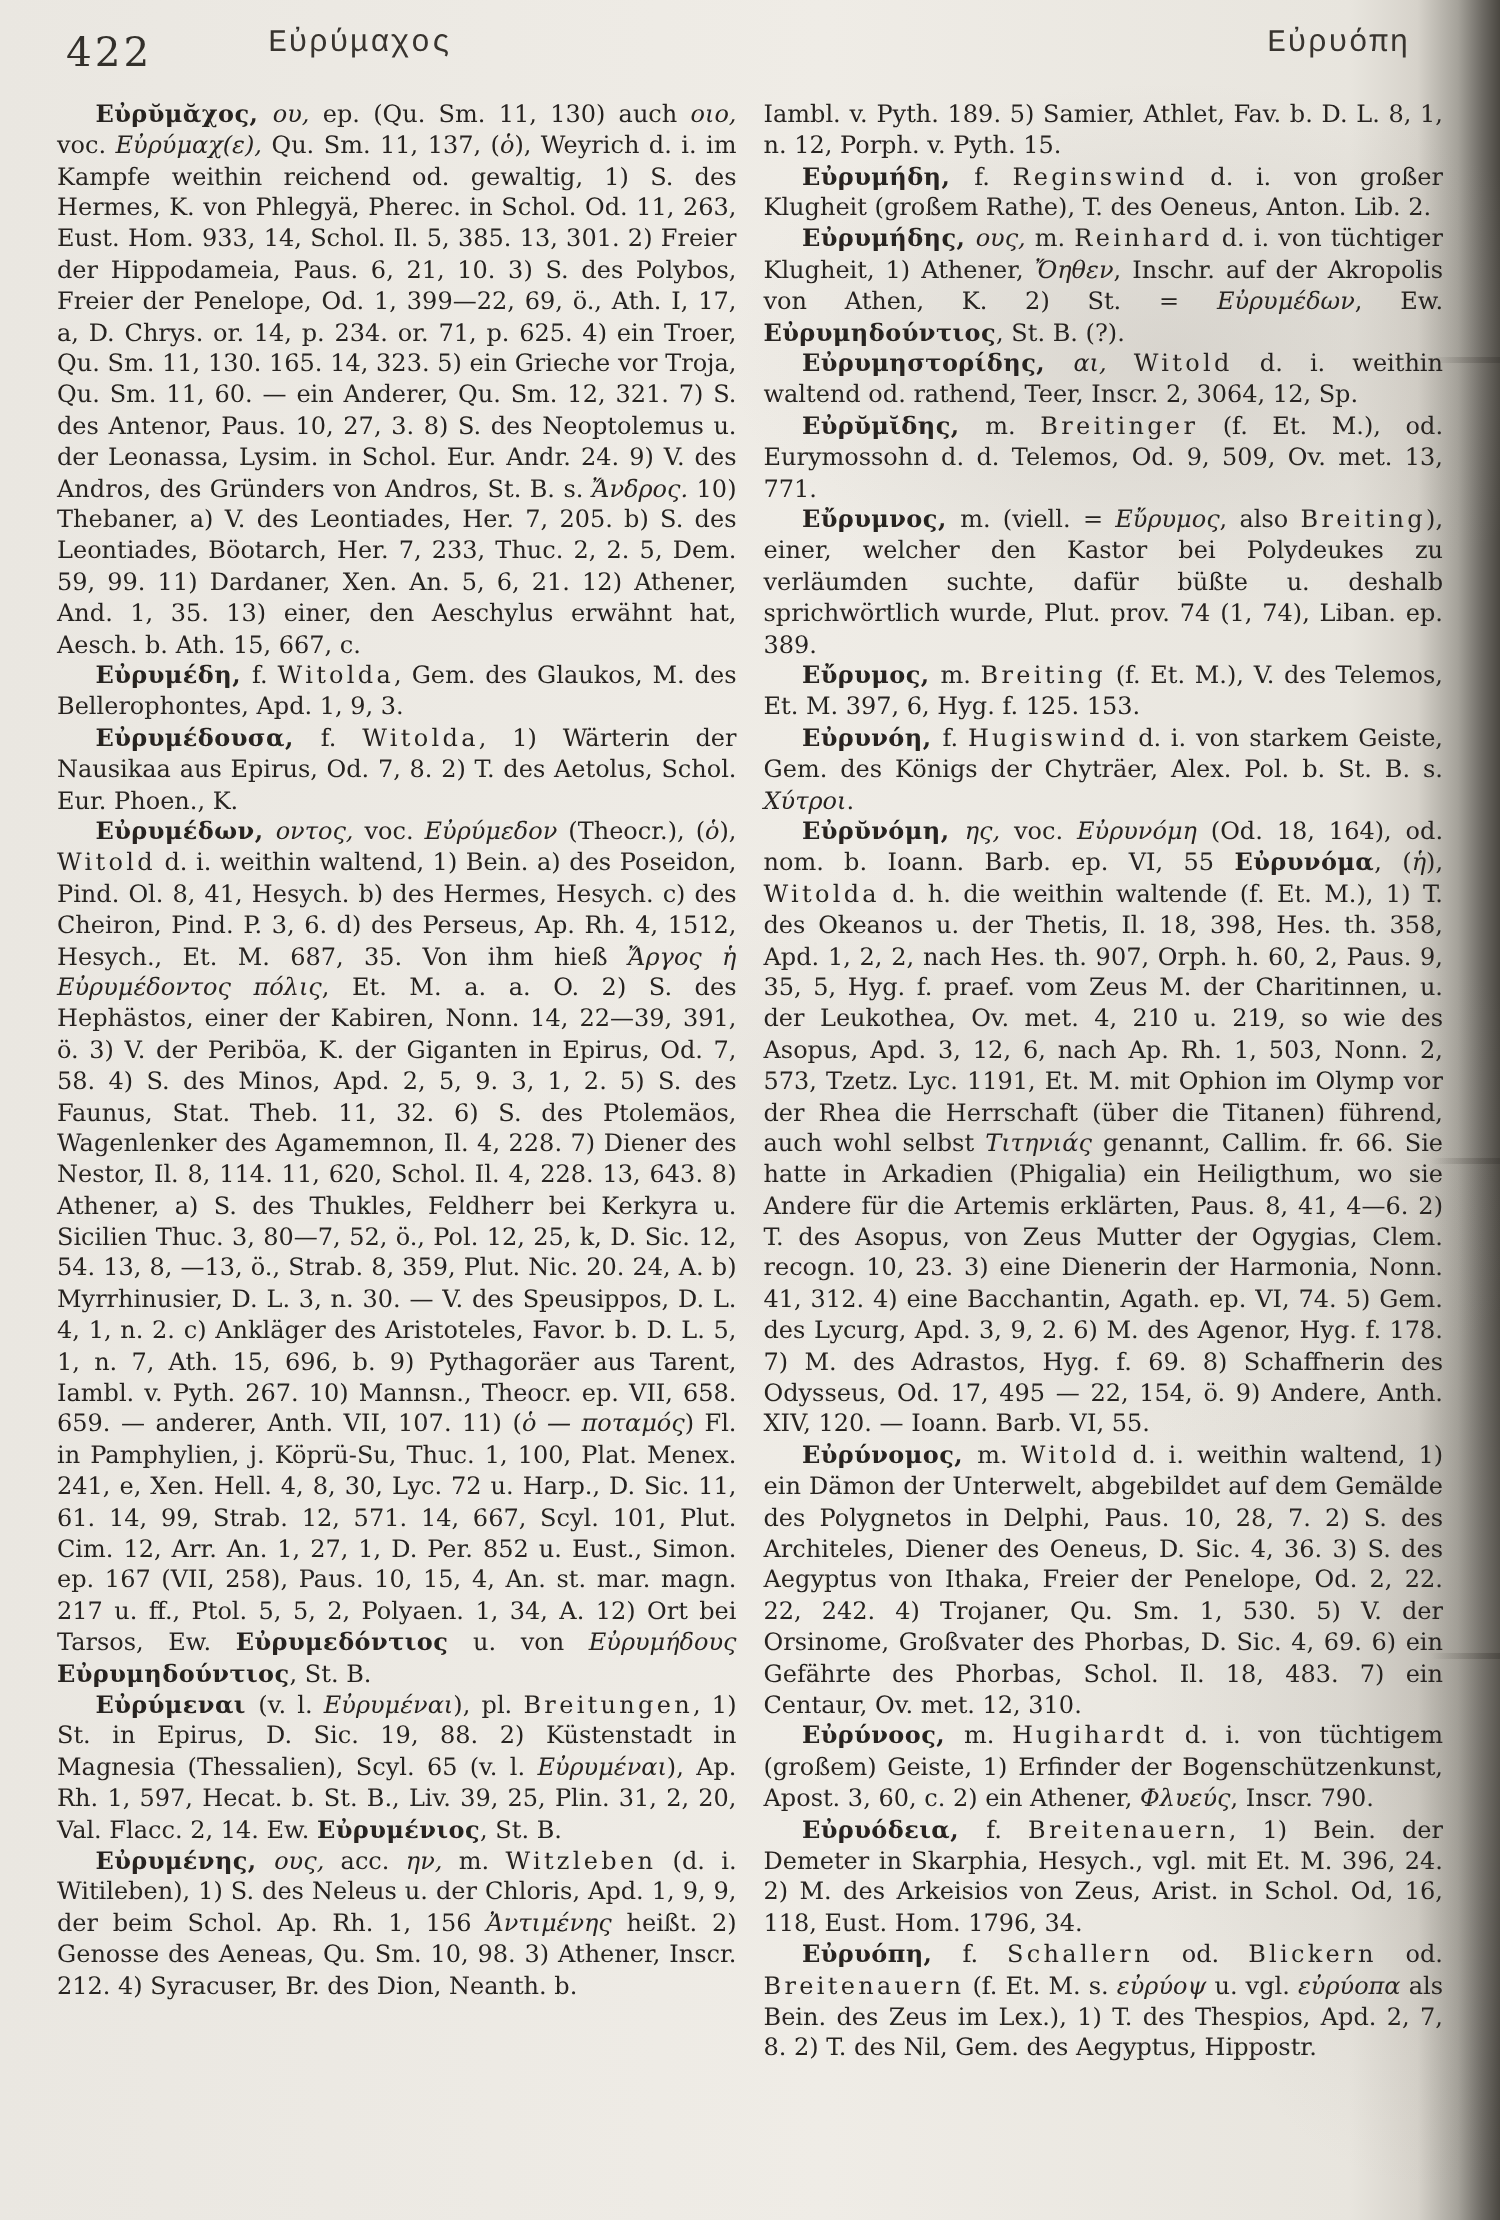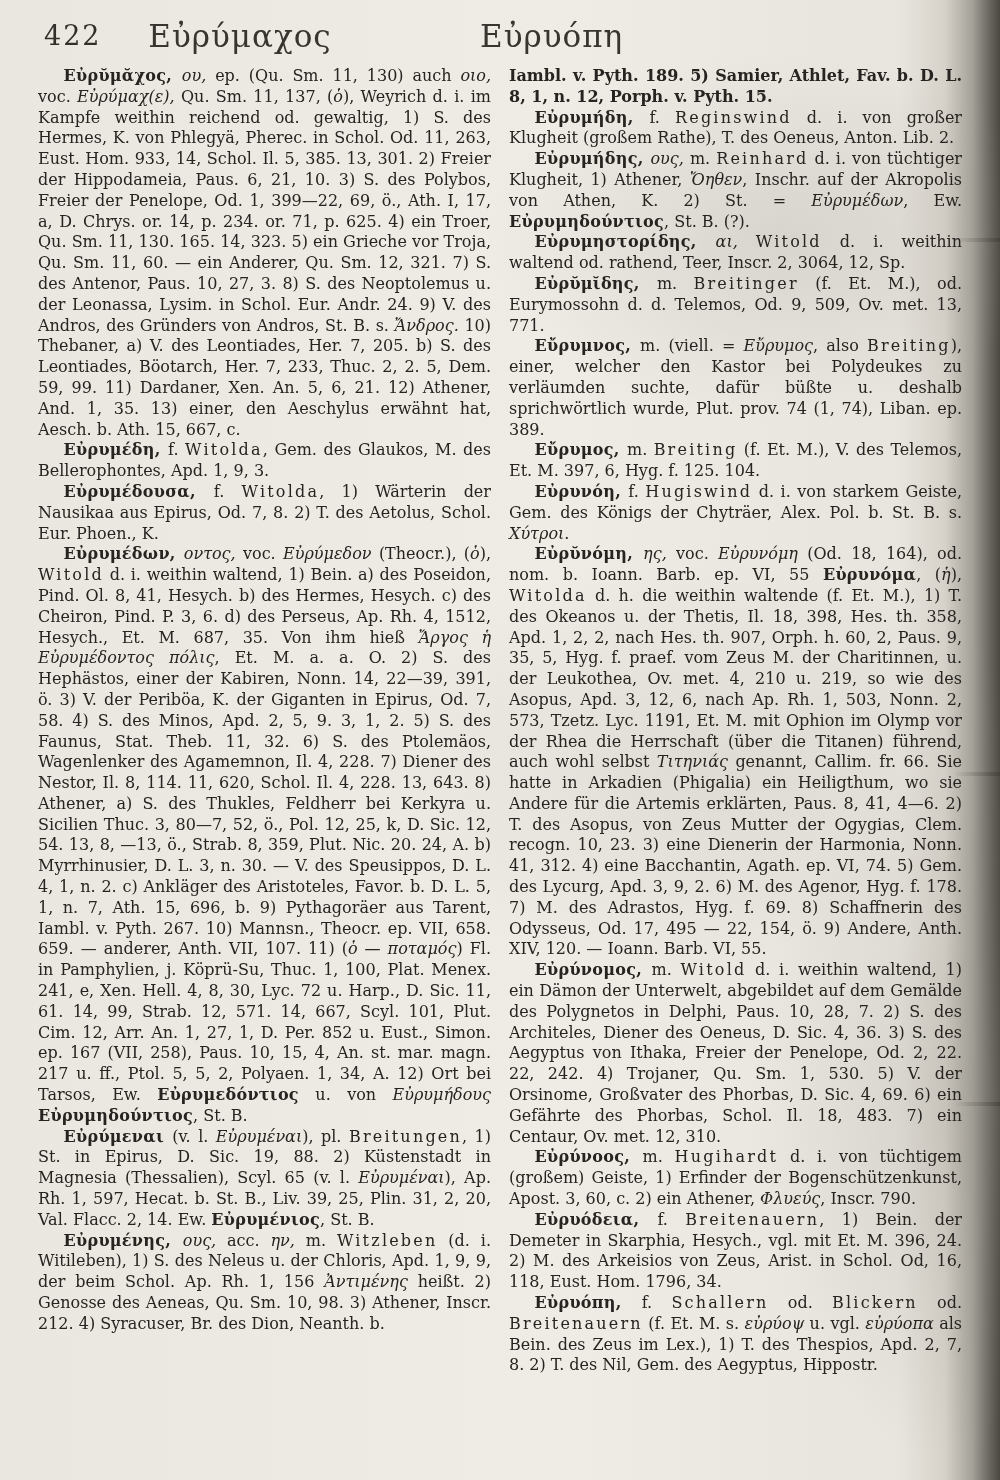--- a/index.html
+++ b/index.html
@@ -23,36 +23,36 @@
   }
   .header{
     position:absolute;top:16px;left:0;width:955px;height:44px;
   }
   .pageno{
     position:absolute;left:44px;top:4px;
     font-size:27px;letter-spacing:2px;color:#33302b;
   }
   .htitle{
     position:absolute;top:2px;
-    font-size:31px;letter-spacing:1px;color:#38342f;
+    font-size:21px;letter-spacing:1px;color:#38342f;font-family:Liberation Mono, monospace;
   }
   .htitle.left{left:0;width:480px;text-align:center;}
-  .htitle.right{left:480px;width:460px;text-align:left;}
+  .htitle.right{left:480px;width:460px;text-align:right;}
   .columns{
     position:absolute;top:66px;left:38px;width:924px;height:1404px;
     display:flex;gap:18px;
   }
   .col{
     width:453px;
     font-size:16px;line-height:20.8px;
     text-align:justify;
     color:#272320;
   }
   .entry{margin:0;text-indent:1.6em;}
-  .entry.cont{text-indent:0;font-weight:bold;}
+  .entry.cont{text-indent:0;}
   .seg-p{}
   .seg-b{font-weight:bold;letter-spacing:0.3px;}
   .seg-i{font-style:italic;}
   .seg-g{letter-spacing:2.2px;}
 </style>
 </head>
 <body>
 
 <div class="page">
   <div class="header">
@@ -69,21 +69,21 @@
         <p class="entry"><span class="seg-b">Εὐρύμεναι </span><span class="seg-p">(v. l. </span><span class="seg-i">Εὐρυμέναι</span><span class="seg-p">), pl. </span><span class="seg-g">Breitungen</span><span class="seg-p">, 1) St. in Epirus, D. Sic. 19, 88. 2) Küstenstadt in Magnesia (Thessalien), Scyl. 65 (v. l. </span><span class="seg-i">Εὐρυμέναι</span><span class="seg-p">), Ap. Rh. 1, 597, Hecat. b. St. B., Liv. 39, 25, Plin. 31, 2, 20, Val. Flacc. 2, 14. Ew. </span><span class="seg-b">Εὐρυμένιος</span><span class="seg-p">, St. B.</span></p>
         <p class="entry"><span class="seg-b">Εὐρυμένης, </span><span class="seg-i">ους, </span><span class="seg-p">acc. </span><span class="seg-i">ην, </span><span class="seg-p">m. </span><span class="seg-g">Witzleben</span><span class="seg-p"> (d. i. Witileben), 1) S. des Neleus u. der Chloris, Apd. 1, 9, 9, der beim Schol. Ap. Rh. 1, 156 </span><span class="seg-i">Ἀντιμένης </span><span class="seg-p">heißt. 2) Genosse des Aeneas, Qu. Sm. 10, 98. 3) Athener, Inscr. 212. 4) Syracuser, Br. des Dion, Neanth. b.</span></p>
       </div>
     <div class="col" id="col-right">
         <p class="entry cont"><span class="seg-p">Iambl. v. Pyth. 189. 5) Samier, Athlet, Fav. b. D. L. 8, 1, n. 12, Porph. v. Pyth. 15.</span></p>
         <p class="entry"><span class="seg-b">Εὐρυμήδη, </span><span class="seg-p">f. </span><span class="seg-g">Reginswind</span><span class="seg-p"> d. i. von großer Klugheit (großem Rathe), T. des Oeneus, Anton. Lib. 2.</span></p>
         <p class="entry"><span class="seg-b">Εὐρυμήδης, </span><span class="seg-i">ους, </span><span class="seg-p">m. </span><span class="seg-g">Reinhard</span><span class="seg-p"> d. i. von tüchtiger Klugheit, 1) Athener, </span><span class="seg-i">Ὄηθεν</span><span class="seg-p">, Inschr. auf der Akropolis von Athen, K. 2) St. = </span><span class="seg-i">Εὐρυμέδων</span><span class="seg-p">, Ew. </span><span class="seg-b">Εὐρυμηδούντιος</span><span class="seg-p">, St. B. (?).</span></p>
         <p class="entry"><span class="seg-b">Εὐρυμηστορίδης, </span><span class="seg-i">αι, </span><span class="seg-g">Witold</span><span class="seg-p"> d. i. weithin waltend od. rathend, Teer, Inscr. 2, 3064, 12, Sp.</span></p>
         <p class="entry"><span class="seg-b">Εὐρῠμῐδης, </span><span class="seg-p">m. </span><span class="seg-g">Breitinger</span><span class="seg-p"> (f. Et. M.), od. Eurymossohn d. d. Telemos, Od. 9, 509, Ov. met. 13, 771.</span></p>
         <p class="entry"><span class="seg-b">Εὔρυμνος, </span><span class="seg-p">m. (viell. = </span><span class="seg-i">Εὔρυμος</span><span class="seg-p">, also </span><span class="seg-g">Breiting</span><span class="seg-p">), einer, welcher den Kastor bei Polydeukes zu verläumden suchte, dafür büßte u. deshalb sprichwörtlich wurde, Plut. prov. 74 (1, 74), Liban. ep. 389.</span></p>
-        <p class="entry"><span class="seg-b">Εὔρυμος, </span><span class="seg-p">m. </span><span class="seg-g">Breiting</span><span class="seg-p"> (f. Et. M.), V. des Telemos, Et. M. 397, 6, Hyg. f. 125. 104.</span></p>
+        <p class="entry"><span class="seg-b">Εὔρυμος, </span><span class="seg-p">m. </span><span class="seg-g">Breiting</span><span class="seg-p"> (f. Et. M.), V. des Telemos, Et. M. 397, 6, Hyg. f. 125. 153.</span></p>
         <p class="entry"><span class="seg-b">Εὐρυνόη, </span><span class="seg-p">f. </span><span class="seg-g">Hugiswind</span><span class="seg-p"> d. i. von starkem Geiste, Gem. des Königs der Chyträer, Alex. Pol. b. St. B. s. </span><span class="seg-i">Χύτροι</span><span class="seg-p">.</span></p>
         <p class="entry"><span class="seg-b">Εὐρῠνόμη, </span><span class="seg-i">ης, </span><span class="seg-p">voc. </span><span class="seg-i">Εὐρυνόμη </span><span class="seg-p">(Od. 18, 164), od. nom. b. Ioann. Barb. ep. VI, 55 </span><span class="seg-b">Εὐρυνόμα</span><span class="seg-p">, (</span><span class="seg-i">ἡ</span><span class="seg-p">), </span><span class="seg-g">Witolda</span><span class="seg-p"> d. h. die weithin waltende (f. Et. M.), 1) T. des Okeanos u. der Thetis, Il. 18, 398, Hes. th. 358, Apd. 1, 2, 2, nach Hes. th. 907, Orph. h. 60, 2, Paus. 9, 35, 5, Hyg. f. praef. vom Zeus M. der Charitinnen, u. der Leukothea, Ov. met. 4, 210 u. 219, so wie des Asopus, Apd. 3, 12, 6, nach Ap. Rh. 1, 503, Nonn. 2, 573, Tzetz. Lyc. 1191, Et. M. mit Ophion im Olymp vor der Rhea die Herrschaft (über die Titanen) führend, auch wohl selbst </span><span class="seg-i">Τιτηνιάς </span><span class="seg-p">genannt, Callim. fr. 66. Sie hatte in Arkadien (Phigalia) ein Heiligthum, wo sie Andere für die Artemis erklärten, Paus. 8, 41, 4—6. 2) T. des Asopus, von Zeus Mutter der Ogygias, Clem. recogn. 10, 23. 3) eine Dienerin der Harmonia, Nonn. 41, 312. 4) eine Bacchantin, Agath. ep. VI, 74. 5) Gem. des Lycurg, Apd. 3, 9, 2. 6) M. des Agenor, Hyg. f. 178. 7) M. des Adrastos, Hyg. f. 69. 8) Schaffnerin des Odysseus, Od. 17, 495 — 22, 154, ö. 9) Andere, Anth. XIV, 120. — Ioann. Barb. VI, 55.</span></p>
         <p class="entry"><span class="seg-b">Εὐρύνομος, </span><span class="seg-p">m. </span><span class="seg-g">Witold</span><span class="seg-p"> d. i. weithin waltend, 1) ein Dämon der Unterwelt, abgebildet auf dem Gemälde des Polygnetos in Delphi, Paus. 10, 28, 7. 2) S. des Architeles, Diener des Oeneus, D. Sic. 4, 36. 3) S. des Aegyptus von Ithaka, Freier der Penelope, Od. 2, 22. 22, 242. 4) Trojaner, Qu. Sm. 1, 530. 5) V. der Orsinome, Großvater des Phorbas, D. Sic. 4, 69. 6) ein Gefährte des Phorbas, Schol. Il. 18, 483. 7) ein Centaur, Ov. met. 12, 310.</span></p>
         <p class="entry"><span class="seg-b">Εὐρύνοος, </span><span class="seg-p">m. </span><span class="seg-g">Hugihardt</span><span class="seg-p"> d. i. von tüchtigem (großem) Geiste, 1) Erfinder der Bogenschützenkunst, Apost. 3, 60, c. 2) ein Athener, </span><span class="seg-i">Φλυεύς</span><span class="seg-p">, Inscr. 790.</span></p>
         <p class="entry"><span class="seg-b">Εὐρυόδεια, </span><span class="seg-p">f. </span><span class="seg-g">Breitenauern</span><span class="seg-p">, 1) Bein. der Demeter in Skarphia, Hesych., vgl. mit Et. M. 396, 24. 2) M. des Arkeisios von Zeus, Arist. in Schol. Od, 16, 118, Eust. Hom. 1796, 34.</span></p>
         <p class="entry"><span class="seg-b">Εὐρυόπη, </span><span class="seg-p">f. </span><span class="seg-g">Schallern</span><span class="seg-p"> od. </span><span class="seg-g">Blickern</span><span class="seg-p"> od. </span><span class="seg-g">Breitenauern</span><span class="seg-p"> (f. Et. M. s. </span><span class="seg-i">εὐρύοψ</span><span class="seg-p"> u. vgl. </span><span class="seg-i">εὐρύοπα</span><span class="seg-p"> als Bein. des Zeus im Lex.), 1) T. des Thespios, Apd. 2, 7, 8. 2) T. des Nil, Gem. des Aegyptus, Hippostr.</span></p>
       </div>
   </div>
   <div class="crease" style="top:238px;"></div>
   <div class="crease" style="top:772px;"></div>

